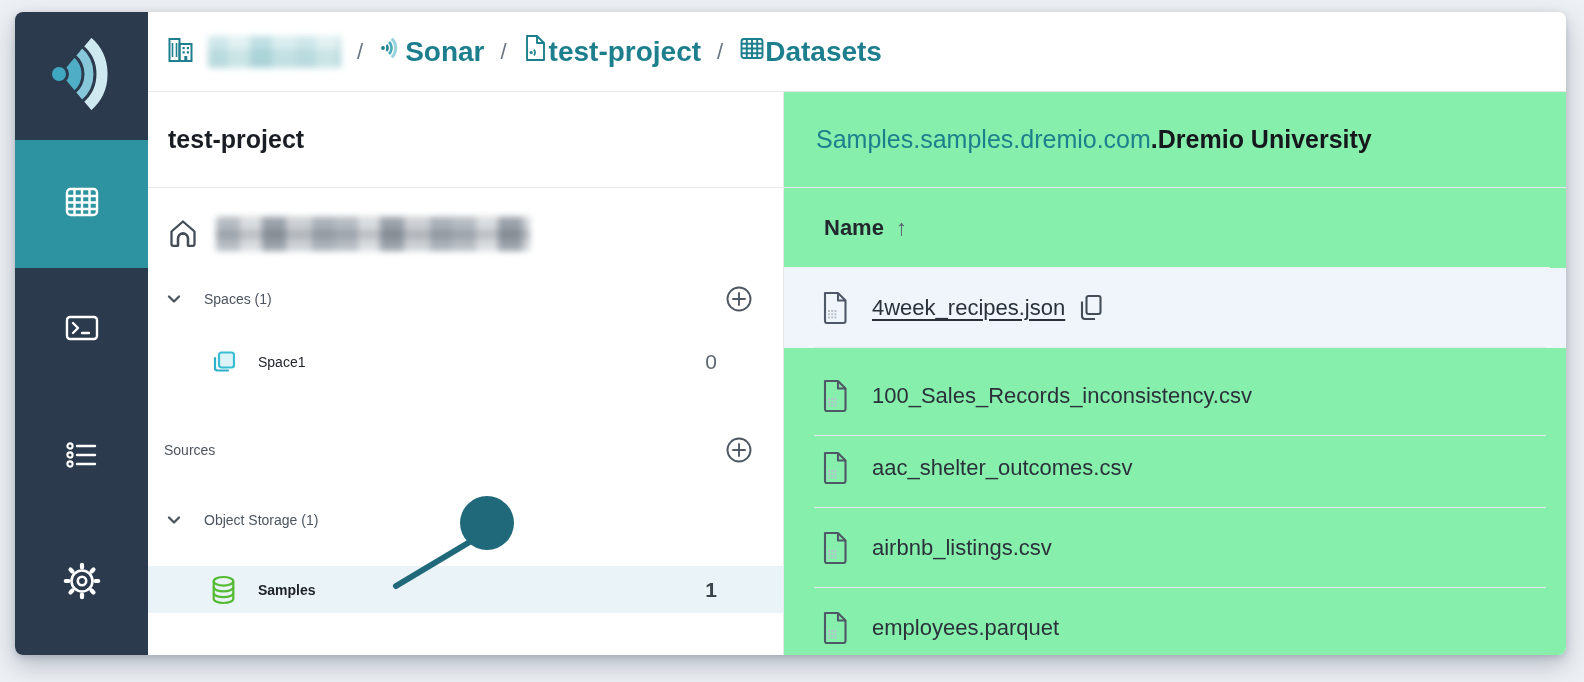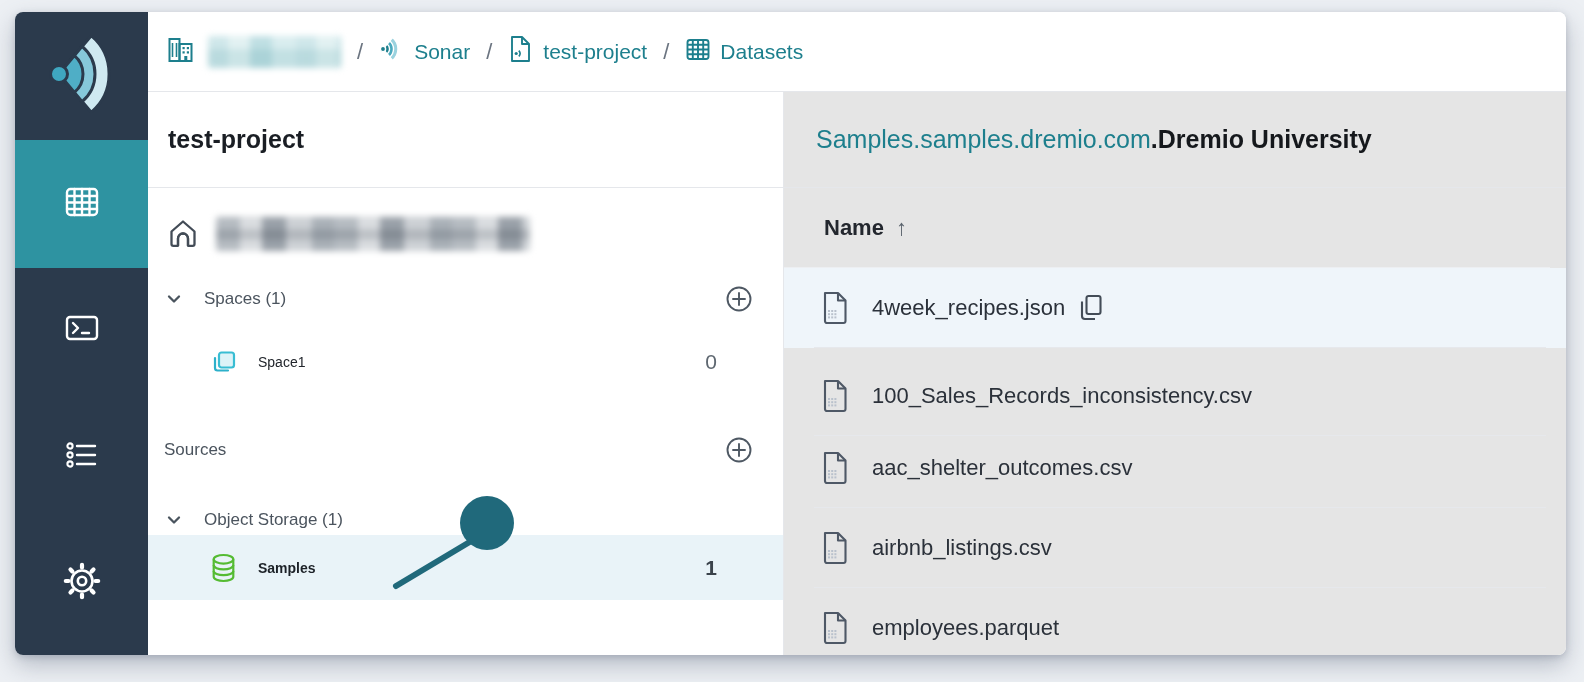--- a/index.html
+++ b/index.html
@@ -27,48 +27,48 @@
   .sidebar{position:absolute;left:0;top:0;width:133px;height:100%;background:var(--sidebar-navy);}
   .logo{position:absolute;left:0;top:0;width:133px;height:128px;display:flex;align-items:center;justify-content:center;}
   .nav-item{position:absolute;left:0;width:133px;height:96px;display:flex;align-items:center;justify-content:center;cursor:pointer;}
   .nav-item.active{top:128px;height:128px;background:var(--accent-teal);}
   .nav-sql{top:270px;}
   .nav-jobs{top:397px;}
   .nav-settings{top:523px;}
   
   .breadcrumb-bar{position:absolute;left:133px;top:0;right:0;height:80px;background:#fff;
     border-bottom:1px solid var(--line);display:flex;align-items:center;padding-left:18px;gap:12px;}
-  .crumb{display:flex;align-items:center;gap:9px;color:var(--link-teal);font-size:21px;cursor:pointer;white-space:nowrap;}
+  .crumb{display:flex;align-items:center;color:var(--link-teal);font-size:28px;cursor:pointer;white-space:nowrap;font-weight:bold;}
   .crumb-sep{color:#6B7480;font-size:22px;padding:0 4px;}
   .blur-org{width:133px;height:32px;border-radius:3px;filter:blur(3px);
     background:
       repeating-linear-gradient(90deg,#cfe7ea 0 20px,#e2f1f2 20px 42px,#bfdfe3 42px 64px,#d9edef 64px 88px),
       linear-gradient(180deg,rgba(255,255,255,.15) 0 40%,rgba(150,200,205,.25) 40% 100%);
     background-blend-mode:multiply;}
   
   .left-panel{position:absolute;left:133px;top:80px;width:635px;bottom:0;background:#fff;}
   .v-divider{position:absolute;left:768px;top:80px;bottom:0;width:1px;background:var(--line);}
-  .right-panel{position:absolute;left:769px;top:80px;right:0;bottom:0;background:#e5e5e5;}
+  .right-panel{position:absolute;left:769px;top:80px;right:0;bottom:0;background:#86efac;}
   .panel-header{position:absolute;left:0;top:0;right:0;height:96px;border-bottom:1px solid var(--line);
     display:flex;align-items:center;}
   .left-panel .panel-header{padding-left:20px;}
   .project-title{font-size:25px;font-weight:700;color:var(--ink);}
   .right-panel .panel-header{padding-left:32px;font-size:25px;white-space:nowrap;overflow:hidden;}
   .path-teal{color:var(--link-teal);}
   .path-bold{color:#15181C;font-weight:700;text-align:center;}
   
   .tree-row{position:absolute;left:0;right:0;height:48px;display:flex;align-items:center;cursor:pointer;}
   .row-home{top:118px;}
   .row-spaces{top:183px;}
   .row-space1{top:246px;}
   .row-sources{top:334px;}
   .row-objectstorage{top:404px;padding-left:44px;}
-  .row-samples{top:443px;height:65px;background:var(--row-highlight);}
+  .row-samples{top:474px;height:47px;background:var(--row-highlight);}
   .chev{position:absolute;left:18px;top:50%;transform:translateY(-50%);display:flex;}
-  .tree-label{position:absolute;left:56px;font-size:17px;color:var(--gray-text);white-space:nowrap;}
+  .tree-label{position:absolute;left:56px;font-size:14px;color:var(--gray-text);white-space:nowrap;}
   .tree-label.section{left:16px;}
   .child-icon{position:absolute;left:62px;top:50%;transform:translateY(-50%);display:flex;}
   .child-label{position:absolute;left:110px;font-size:14px;color:#22262C;}
   .child-label.bold{font-weight:700;color:#1C2127;}
   .tree-count{position:absolute;right:66px;font-size:21px;color:#5E6770;}
   .plus-btn{position:absolute;right:30px;top:50%;transform:translateY(-50%);display:flex;cursor:pointer;}
   .home-icon{position:absolute;left:17px;top:50%;transform:translateY(-50%);display:flex;}
   .blur-name{position:absolute;left:68px;top:50%;transform:translateY(-50%);width:314px;height:34px;border-radius:3px;filter:blur(3px);
     background:
       repeating-linear-gradient(90deg,#b6bcc2 0 24px,#dadde0 24px 46px,#9aa1a9 46px 70px,#cdd1d5 70px 96px,#aab1b8 96px 118px),
@@ -77,21 +77,21 @@
   
   .table-head{position:absolute;left:0;right:16px;top:96px;height:80px;display:flex;align-items:center;border-bottom:1px solid #EDEFF2;}
   .table-head .head-label{margin-left:40px;font-size:22px;font-weight:700;color:#23272E;cursor:pointer;}
   .sort-arrow{margin-left:12px;font-size:22px;color:#5B646E;}
   .t-row{position:absolute;left:0;right:0;height:80px;}
   .t-row .sepline{position:absolute;left:30px;right:20px;bottom:0;height:1px;background:#E6E8EC;}
   .t-row.hl{background:var(--table-highlight);}
   .t-row .rowline{position:absolute;left:0;right:0;top:0;bottom:0;display:flex;align-items:center;cursor:pointer;}
   .file-ic{margin-left:36px;display:flex;flex:none;}
   .file-name{margin-left:22px;font-size:22px;color:var(--ink-soft);white-space:nowrap;}
-  .file-name.u{text-underline-offset:4px;}
+  .file-name.u{text-decoration:underline;text-underline-offset:4px;}
   .copy-ic{margin-left:12px;display:flex;cursor:pointer;}
   .r0{top:176px}.r1{top:264px}.r2{top:336px}.r3{top:416px}.r4{top:496px}
   
   .annotation{position:absolute;left:0;top:0;width:1584px;height:682px;pointer-events:none;}
 </style>
 </head>
 <body>
 
 <div class="canvas">
   <div class="window">

